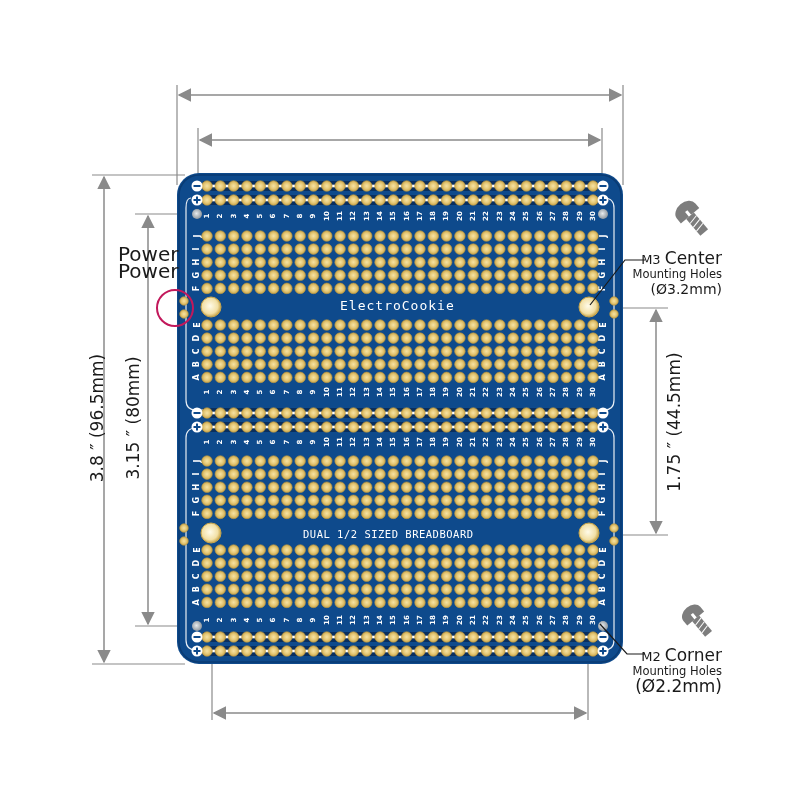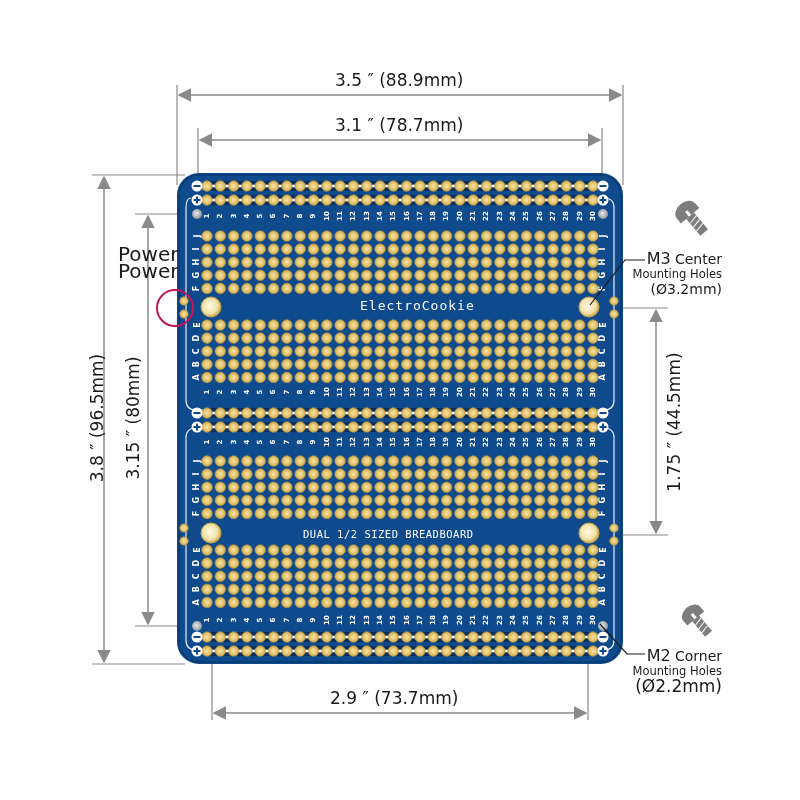--- a/index.html
+++ b/index.html
@@ -1,22 +1,22 @@
 <!DOCTYPE html>
 <html><head>
 <meta charset="utf-8">
 <style>
   html,body{margin:0;padding:0;background:#ffffff;}
   body{width:800px;height:800px;position:relative;overflow:hidden;font-family:"DejaVu Sans",sans-serif;}
   #stage{position:absolute;left:0;top:0;width:800px;height:800px;}
   .lbl{position:absolute;color:#1a1a1a;font-family:"DejaVu Sans",sans-serif;white-space:nowrap;}
   .dim{font-size:17px;}
   .vert{transform-origin:center center;transform:rotate(-90deg);}
-  .callout-big{font-size:16px;}
-  .callout-small{font-size:14px;}
+  .callout-big{font-size:13px;}
+  .callout-small{font-size:17px;}
   .note{font-size:13px;line-height:15px;text-align:right;}
 </style>
 </head>
 <body>
 
 <div id="stage">
   <svg id="svg" width="800" height="800" viewBox="0 0 800 800" xmlns="http://www.w3.org/2000/svg">
     <defs>
       <marker id="arrR" viewBox="0 0 10 10" refX="9" refY="5" markerWidth="9" markerHeight="9" orient="auto">
         <path d="M0,0 L10,5 L0,10 z" fill="#8a8a8a"></path>
@@ -1263,27 +1263,24 @@
       <rect x="-4.5" y="-2" width="9" height="20"></rect>
       <g stroke="#ffffff" stroke-width="1">
           <line x1="-4.5" y1="3" x2="4.5" y2="1"></line>
           <line x1="-4.5" y1="8" x2="4.5" y2="6"></line>
           <line x1="-4.5" y1="13" x2="4.5" y2="11"></line>
         </g>
     </g>
   </svg>
 
   
-  <div class="lbl" style="left:340px;top:298px;font-size:13px;color:#ffffff;letter-spacing:1px;font-family:'DejaVu Sans Mono',monospace;margin-left:20px;">ElectroCookie</div>
+  <div class="lbl" style="left:340px;top:298px;font-size:13px;color:#ffffff;letter-spacing:1px;font-family:'DejaVu Sans Mono',monospace;">ElectroCookie</div>
   <div class="lbl" style="left:303px;top:528px;font-size:10.5px;color:#ffffff;letter-spacing:0.5px;font-family:'DejaVu Sans Mono',monospace;">DUAL 1/2 SIZED BREADBOARD</div>
 
   
-  <div class="lbl dim" style="left:335px;top:70px;">3.5 ″ (88.9mm)</div>
-  <div class="lbl dim" style="left:335px;top:115px;">3.1 ″ (78.7mm)</div>
-  <div class="lbl dim" style="left:330px;top:688px;">2.9 ″ (73.7mm)</div>
 
   
   <div class="lbl dim vert" style="left:22px;top:408px;width:150px;text-align:center;">3.8 ″ (96.5mm)</div>
   <div class="lbl dim vert" style="left:63px;top:408px;width:140px;text-align:center;">3.15 ″ (80mm)</div>
   <div class="lbl dim vert" style="left:604px;top:412px;width:140px;text-align:center;">1.75 ″ (44.5mm)</div>
 
   
   <div class="lbl" style="left:118px;top:246px;font-size:20px;line-height:17px;">
     <div>Power</div>
     <div>Power</div>

